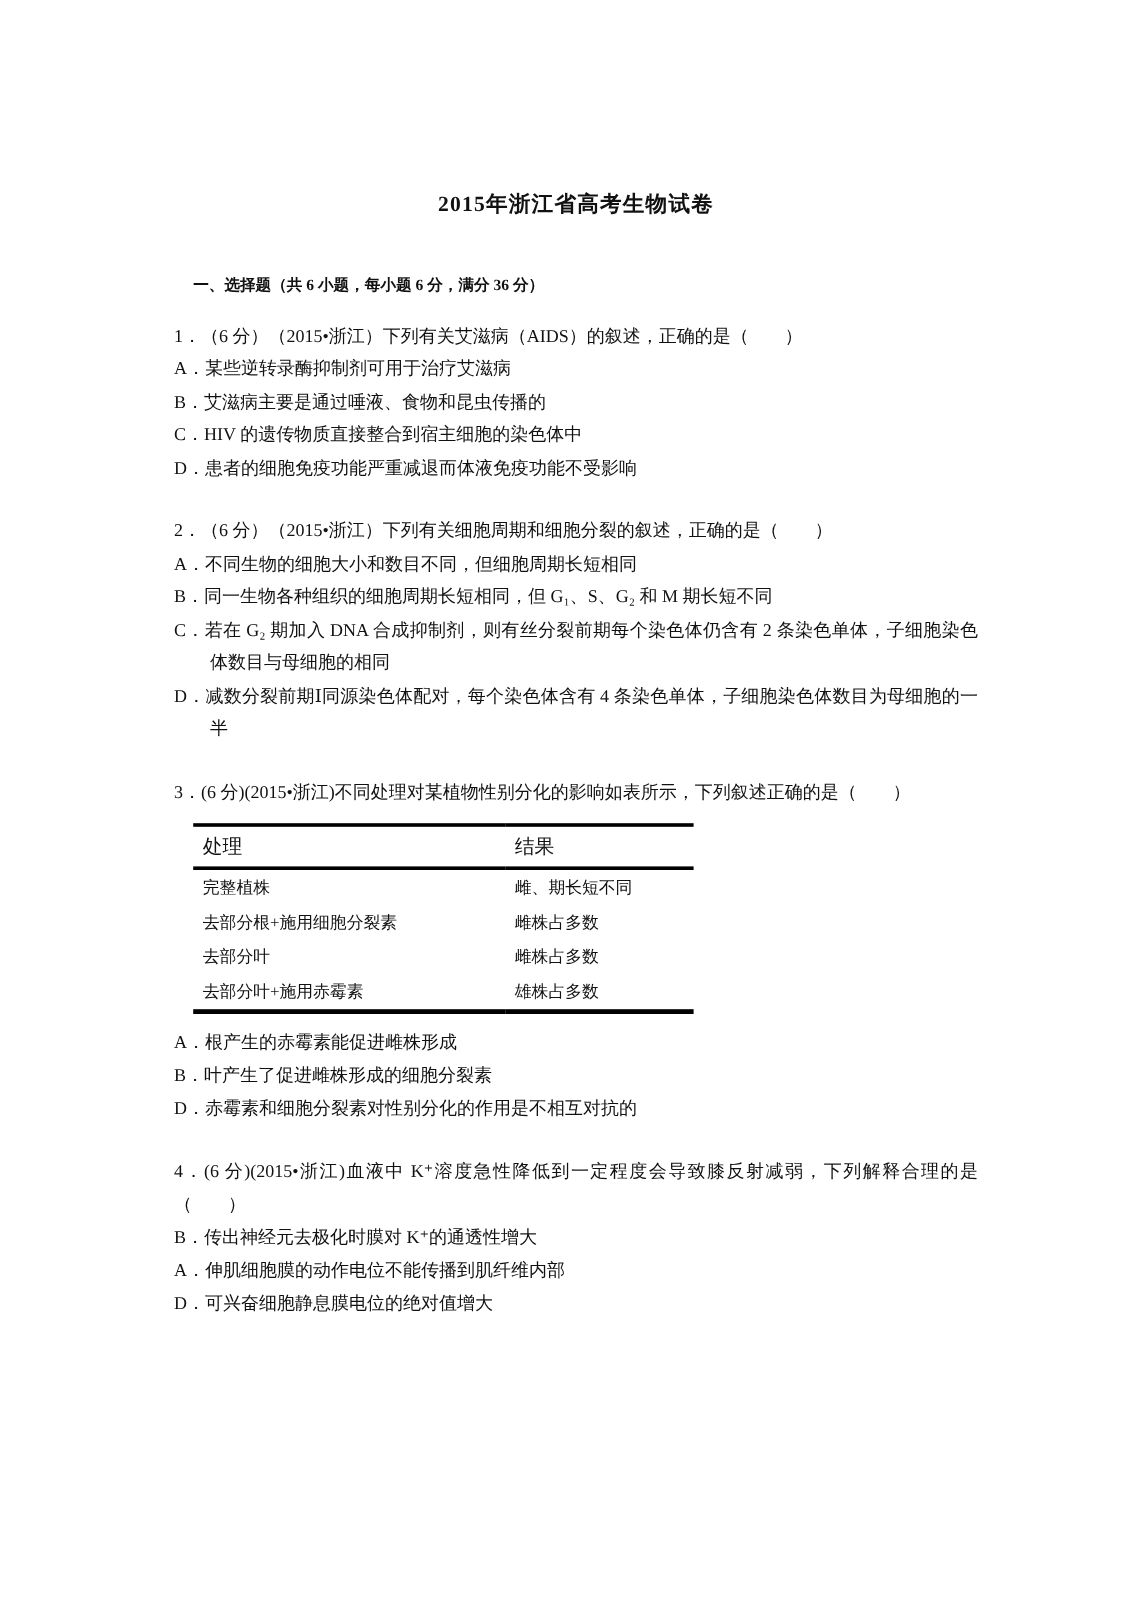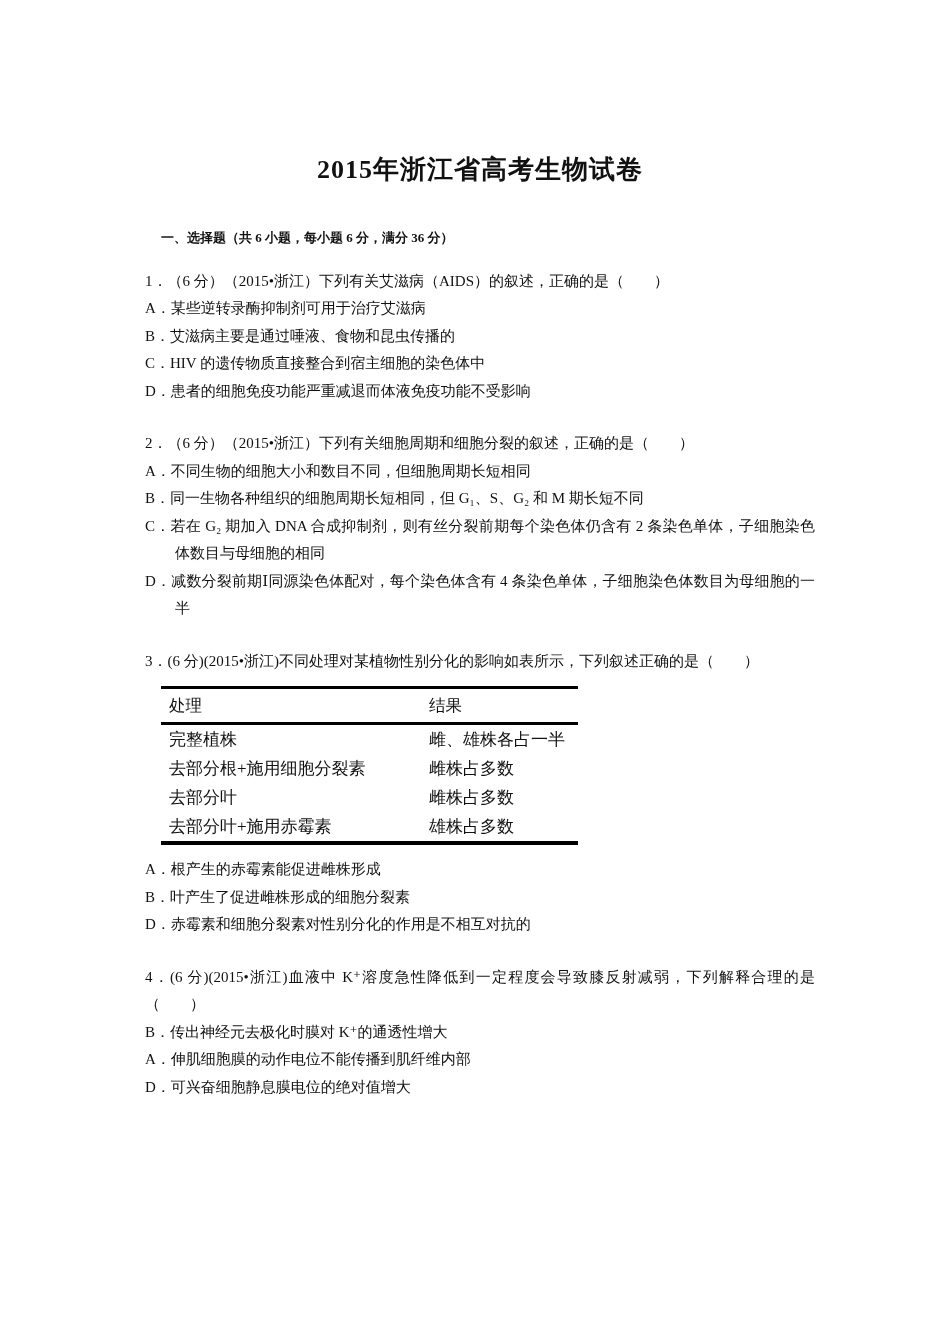--- a/index.html
+++ b/index.html
@@ -17,21 +17,21 @@
     overflow: hidden;
     box-sizing: border-box;
   }
   .content {
     box-sizing: border-box;
     padding: 156px 135px 0 145px;
     width: 100%;
   }
   h1.doc-title {
     margin: 0 0 40px 0;
-    font-size: 26px;
+    font-size: 18px;
     line-height: 28px;
     font-weight: bold;
     text-align: center;
     letter-spacing: 1px;
   }
   h2.section-heading {
     margin: 16px;
     font-size: 13px;
     line-height: 27.5px;
     font-weight: bold;
@@ -60,21 +60,21 @@
   table.result-table th {
     font-weight: normal;
     text-align: left;
     font-size: 16.5px;
     height: 33px;
     padding: 0 0 0 8px;
     border-bottom: 3px solid #000;
     vertical-align: middle;
   }
   table.result-table td {
-    font-size: 17px;
+    font-size: 14px;
     height: 29px;
     padding: 0 0 0 8px;
     vertical-align: middle;
     white-space: nowrap;
   }
   table.result-table .col-treatment { width: 252px; }
 </style>
 </head>
 <body>
 
@@ -107,21 +107,21 @@
       <table class="result-table">
         <thead>
           <tr>
             <th class="col-treatment">处理</th>
             <th>结果</th>
           </tr>
         </thead>
         <tbody>
           <tr>
             <td>完整植株</td>
-            <td>雌、雄株各占一半</td>
+            <td>雌、期长短不同</td>
           </tr>
           <tr>
             <td>去部分根+施用细胞分裂素</td>
             <td>雌株占多数</td>
           </tr>
           <tr>
             <td>去部分叶</td>
             <td>雌株占多数</td>
           </tr>
           <tr>

